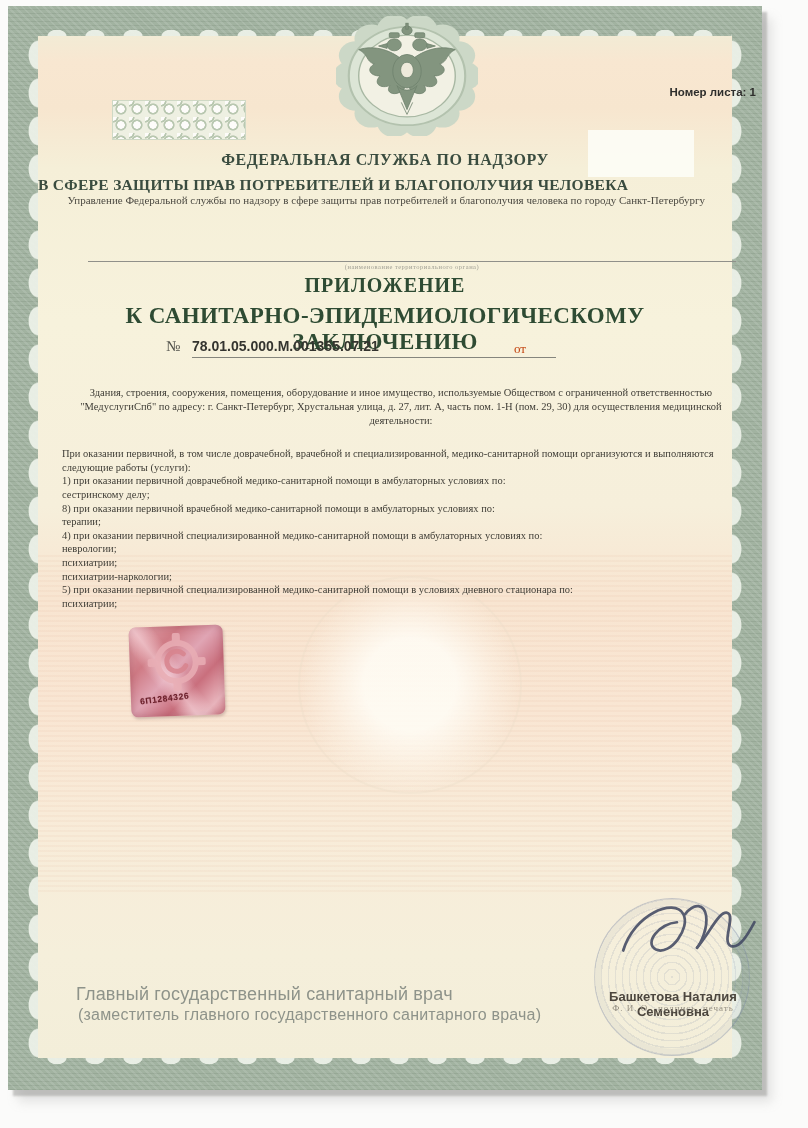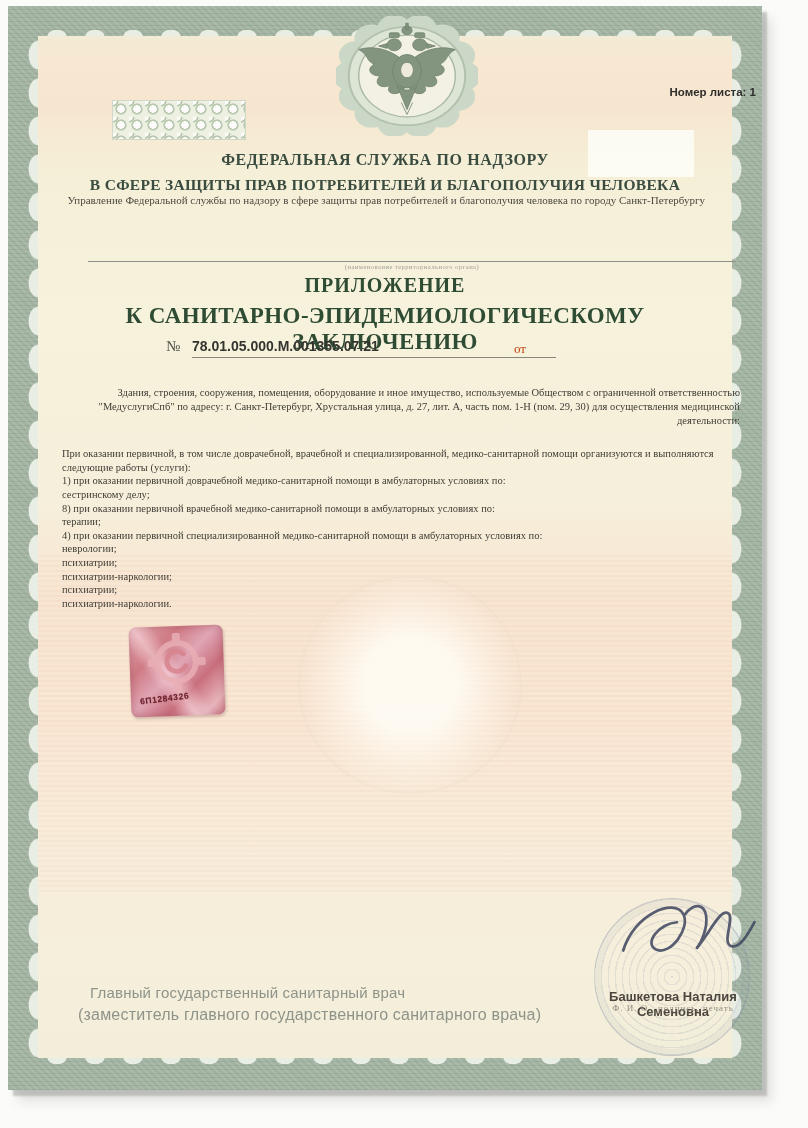--- a/index.html
+++ b/index.html
@@ -69,21 +69,21 @@
   .white-patch {
     position:absolute; left:588px; top:130px; width:106px; height:47px;
     background:#fdfdf6; opacity:.9;
   }
   
   .agency1 {
     position:absolute; left:38px; top:151px; width:694px; text-align:center;
     font-weight:bold; font-size:16px; letter-spacing:.6px; color:#3a4c3f;
   }
   .agency2 {
-    position:absolute; left:38px; top:176px; width:694px; text-align:center;
+    position:absolute; left:38px; top:176px; width:694px; 
     font-weight:bold; font-size:15.5px; letter-spacing:.3px; color:#3a4c3f;
   }
   .department {
     position:absolute; left:65px; top:192px; width:640px; text-align:right;
     font-size:11px; line-height:1.55; color:#4c4a42;
   }
   .sep-line { position:absolute; left:88px; top:261px; width:648px; border-top:1px solid #90908a; }
   .sep-caption {
     position:absolute; left:88px; top:263px; width:648px; text-align:center;
     font-size:6.5px; letter-spacing:.5px; color:#a09f94; filter:blur(.3px);
@@ -99,21 +99,21 @@
   
   .numrow { position:absolute; left:0; top:336px; width:808px; height:22px; }
   .num-label { position:absolute; left:166px; top:2px; font-size:15px; color:#4f4f49; }
   .seg { position:absolute; height:22px; border-bottom:1.2px solid #85857d; }
   .seg.number { left:192px; width:322px; font-family:"Liberation Sans", sans-serif; font-weight:bold; font-size:14px; color:#34342f; padding-top:2px; }
   .seg.ot { left:514px; width:42px; font-size:13px; color:#c2410c; padding-top:5px; }
   .seg.date { left:556px; width:190px; font-family:"Liberation Sans", sans-serif; font-weight:bold; font-size:14px; color:#34342f; padding-top:2px; }
   
   .para1 {
     position:absolute; left:62px; top:386px; width:678px;
-    font-size:10.5px; line-height:1.32; color:#3f3d36; text-align:right;font-family:Liberation Serif, serif;
+    font-size:10.5px; line-height:1.32; color:#3f3d36; text-align:center;font-family:Liberation Serif, serif;
   }
   .works {
     position:absolute; left:62px; top:447px; width:680px;
     font-size:10.5px; line-height:1.30; color:#3f3d36;
   }
   .works div { min-height:13px; }
   
   .hologram {
     position:absolute; left:130px; top:626px; width:94px; height:90px;
     border-radius:7px; transform:rotate(-2deg);
@@ -133,22 +133,22 @@
   }
   
   .watermark {
     position:absolute; left:298px; top:576px; width:224px; height:218px; border-radius:50%;
     background:radial-gradient(circle, rgba(255,253,246,.85) 0 30%, rgba(255,250,240,.35) 55%, rgba(0,0,0,0) 72%);
     border:2px solid rgba(235,220,200,.35);
     pointer-events:none;
   }
   
   .footer-line1 {
-    position:absolute; left:90px; top:984px; width:520px;
-    font-family:"Liberation Sans", sans-serif; font-size:15px; color:#8e938a; letter-spacing:.2px;
+    position:absolute; left:76px; top:984px; width:520px;
+    font-family:"Liberation Sans", sans-serif; font-size:18px; color:#8e938a; letter-spacing:.2px;
   }
   .footer-line2 {
     position:absolute; left:78px; top:1006px; width:540px;
     font-family:"Liberation Sans", sans-serif; font-size:16px; color:#8e938a; letter-spacing:.2px;
   }
   .stamp {
     position:absolute; left:594px; top:898px; width:156px; height:158px; border-radius:50%;
     background:repeating-radial-gradient(circle at 50% 50%, rgba(124,137,167,.15) 0 1.5px, rgba(0,0,0,0) 1.5px 7px);
     border:1.5px solid rgba(124,137,167,.3);
     box-shadow:inset 0 0 0 6px rgba(124,137,167,.08);
@@ -244,22 +244,22 @@
 
 <div>При оказании первичной, в том числе доврачебной, врачебной и специализированной, медико-санитарной помощи организуются и выполняются следующие работы (услуги):</div>
     <div>1) при оказании первичной доврачебной медико-санитарной помощи в амбулаторных условиях по:</div>
     <div>сестринскому делу;</div>
     <div>8) при оказании первичной врачебной медико-санитарной помощи в амбулаторных условиях по:</div>
     <div>терапии;</div>
     <div>4) при оказании первичной специализированной медико-санитарной помощи в амбулаторных условиях по:</div>
     <div>неврологии;</div>
     <div>психиатрии;</div>
     <div>психиатрии-наркологии;</div>
+    <div>5) при оказании первичной специализированной медико-санитарной помощи в условиях дневного стационара по:</div>
     <div>психиатрии;</div>
-    <div>психиатрии-наркологии.</div>
   </div>
 
 <div class="hologram">
   <div class="shine"></div>
   <svg class="holo-gear" viewBox="0 0 60 60">
     <circle cx="30" cy="30" r="19" fill="none" stroke="#e9aeb5" stroke-width="6"></circle>
     <rect x="26" y="1" width="8" height="11" rx="2" fill="#e9aeb5"></rect>
     <rect x="26" y="48" width="8" height="11" rx="2" fill="#e9aeb5"></rect>
     <rect x="1" y="26" width="11" height="8" rx="2" fill="#e9aeb5"></rect>
     <rect x="48" y="26" width="11" height="8" rx="2" fill="#e9aeb5"></rect>

